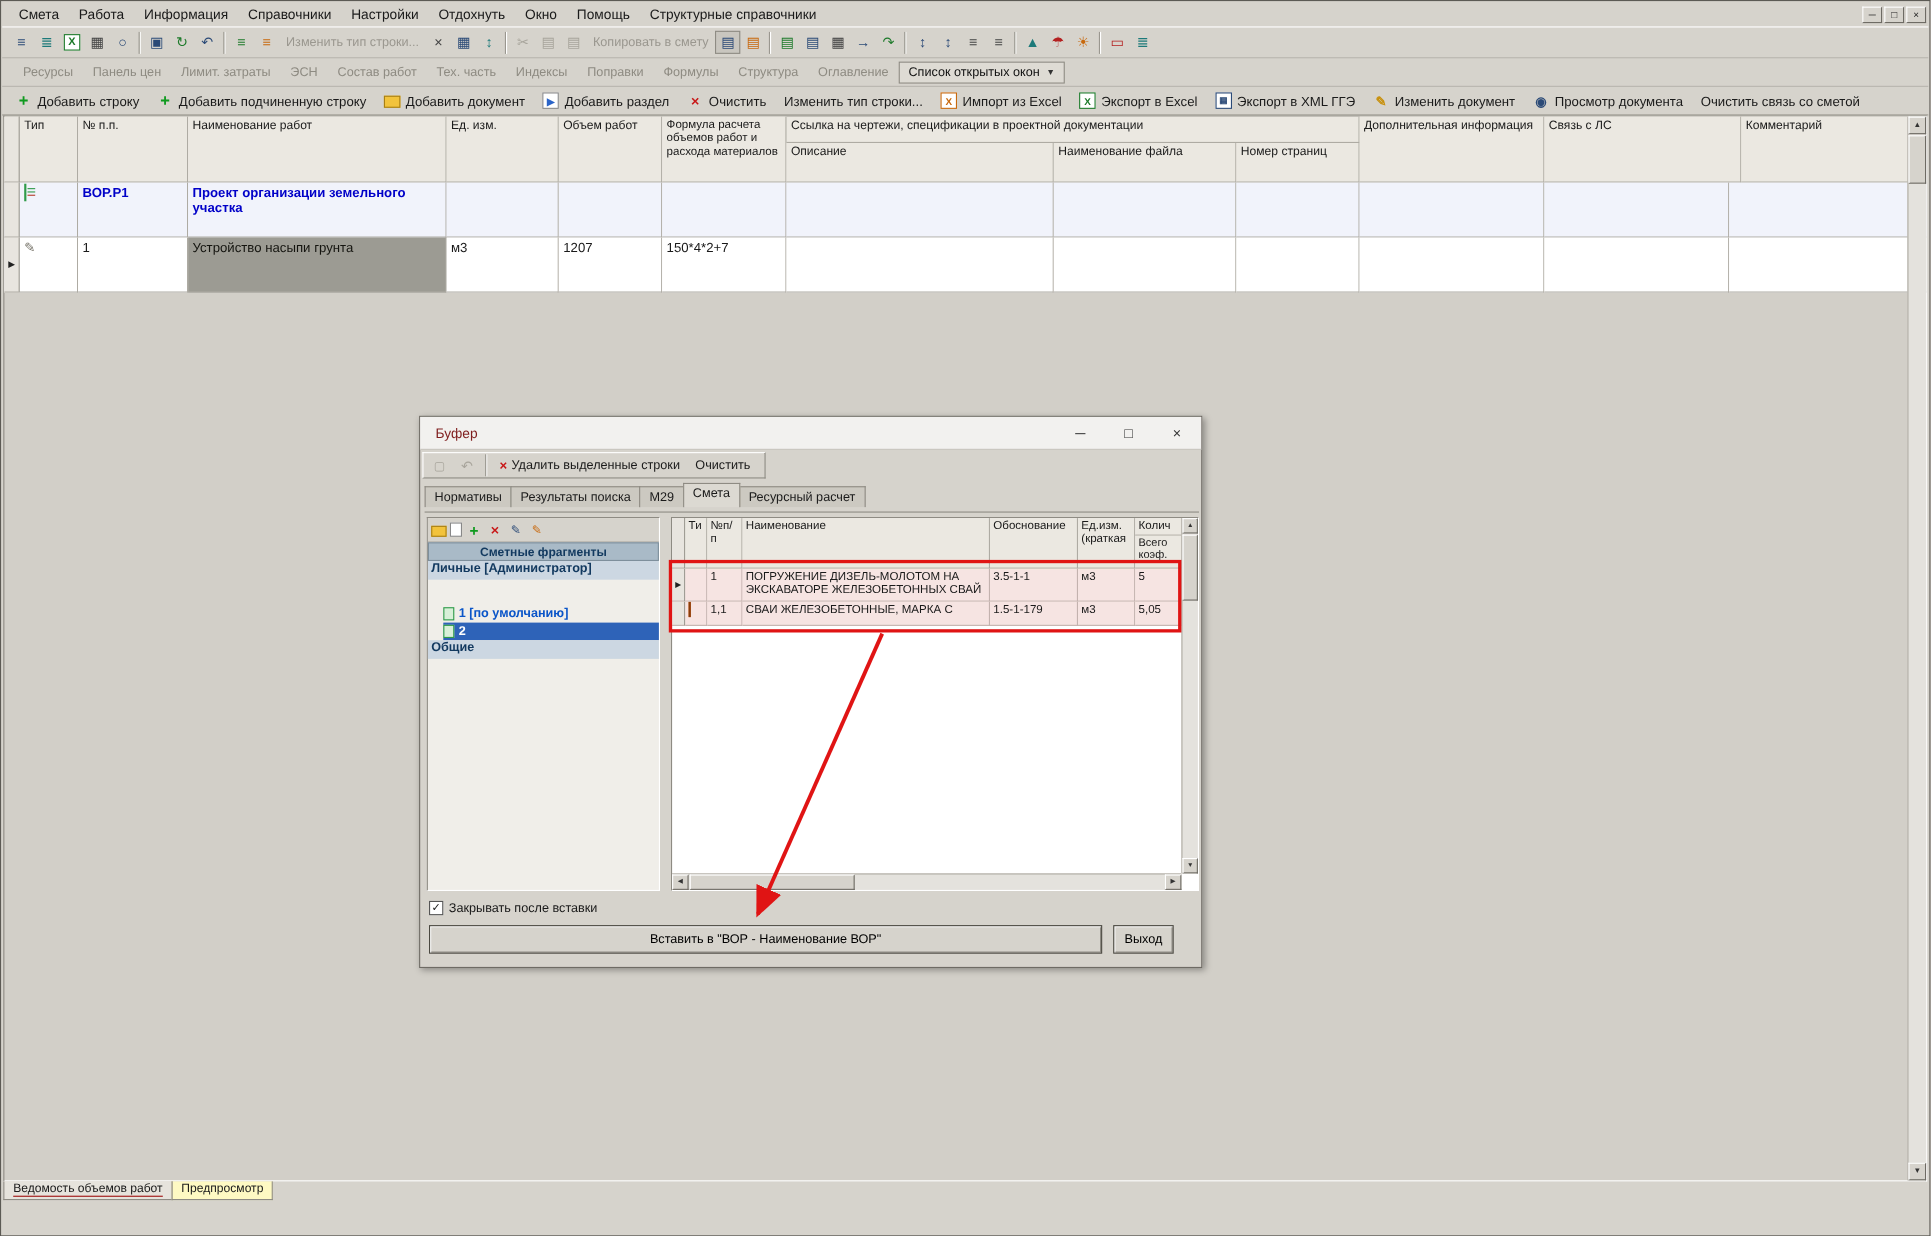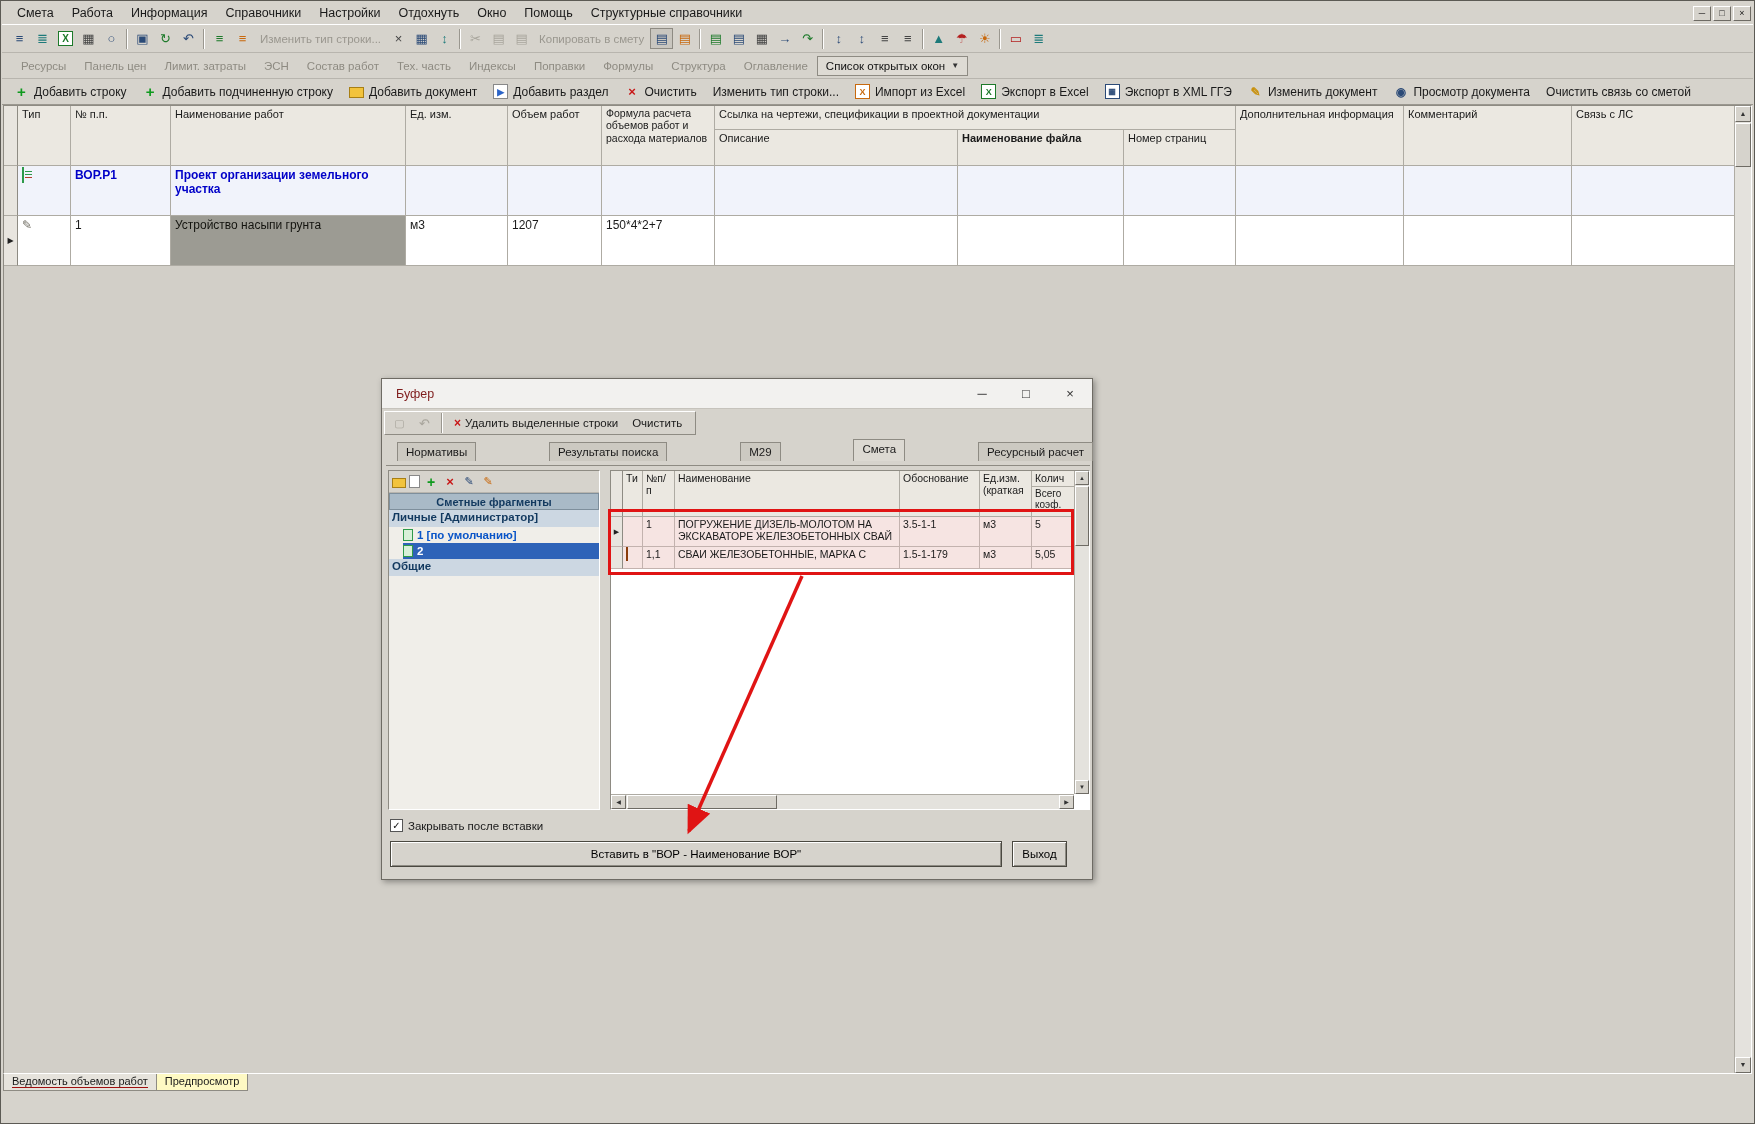--- a/index.html
+++ b/index.html
@@ -59,21 +59,21 @@
   .ic.pencil { color:#c8910e; }
   .ic.view { color:#2b4a77; }
   
   .gridarea { position:absolute; left:2px; top:104px; right:2px; bottom:49px;
     background:#d2cfc8; border:1px solid; border-color:#8e8b83 #fff #fff #8e8b83; }
   .vrow { display:flex; }
   .vc { border-right:1px solid #aeaba3; border-bottom:1px solid #aeaba3;
     padding:2px 4px; overflow:hidden; }
   .c-mark{width:14px; padding:0;} .c-type{width:53px;} .c-num{width:100px;}
   .c-name{width:235px;} .c-unit{width:102px;} .c-vol{width:94px;} .c-form{width:113px;}
-  .c-desc{width:243px;} .c-file{width:166px;font-weight:bold;} .c-pages{width:112px;}
+  .c-desc{width:243px;} .c-file{width:166px;} .c-pages{width:112px;}
   .c-extra{width:168px;} .c-comm{width:168px;} .c-ls{flex:1;}
   .vt-head { display:flex; height:60px; background:#ebe8e1; font-size:11px; }
   .vt-head .vc { background:#ebe8e1; }
   .hsmall { font-size:10.5px; line-height:1.18; padding-top:1px; }
   .hgroup { width:521px; display:flex; flex-direction:column; }
   .hg-title { height:24px; border-right:1px solid #aeaba3; border-bottom:1px solid #aeaba3;
     padding:2px 4px; font-size:11px; }
   .hg-sub { display:flex; height:36px; }
   .hg-sub .vc { height:36px; }
   .vt-row1 { height:50px; background:#f1f3fb; }
@@ -122,21 +122,21 @@
     display:flex; align-items:center; }
   .dtitle .ttext { margin-left:14px; font-size:12.5px; color:#7f1d1d; flex:1; }
   .dwbtn { width:44px; height:29px; display:flex; align-items:center; justify-content:center;
     font-size:13px; color:#333; }
   .dtoolbar { height:28px; display:flex; align-items:center; padding:2px; }
   .dtb-strip { width:312px; height:24px; display:flex; align-items:center; gap:2px;
     border:1px solid; border-color:#fff #8e8b83 #8e8b83 #fff; padding:0 3px; }
   .txtbtn { display:flex; align-items:center; gap:4px; font-size:11.5px; padding:2px 6px;
     white-space:nowrap; }
   .txtbtn .rx { color:#c81616; font-weight:bold; font-size:12px; }
-  .dtabs { display:flex; align-items:flex-end; padding-left:15px; height:24px;justify-content:space-between; }
+  .dtabs { display:flex; align-items:flex-end; padding-left:4px; height:24px; }
   .dtab { font-size:11.5px; padding:3px 8px 2px; background:#ccc9c1; border:1px solid #8e8b83;
     border-bottom:none; margin-right:-1px; height:19px; }
   .dtab.active { background:#dcd9d2; height:22px; position:relative; z-index:2; }
   .dcontent { position:absolute; left:4px; top:86px; width:704px; height:348px;
     border-top:1px solid #8e8b83; background:#d6d3cc; }
   
   .treepanel { position:absolute; left:2px; top:4px; width:212px; height:340px;
     border:1px solid; border-color:#8e8b83 #fff #fff #8e8b83; background:#f0eee9; }
   .treetb { height:22px; display:flex; align-items:center; gap:3px; padding:0 3px;
     background:#d6d3cc; border-bottom:1px solid #b8b5ae; }
@@ -148,21 +148,21 @@
   .tic.del { color:#c81616; font-weight:bold; font-size:13px; }
   .tic.edit { color:#2b4a77; }
   .tic.brush { color:#c8690e; }
   .treehead { height:17px; background:#a9bac7; color:#12395f; font-weight:bold;
     text-align:center; font-size:11px; line-height:16px; border:1px solid #7e8f9c; }
   .tgroup { height:17px; background:#ccd7e2; color:#12395f; font-weight:bold;
     font-size:11.5px; padding:1px 3px; }
   .titem { height:16px; display:flex; align-items:center; gap:4px; margin-left:14px;
     font-size:11.5px; font-weight:bold; }
   .titem .nodeic { width:10px; height:12px; background:#d8f0d8; border:1px solid #2f9a4a; }
-  .titem.default { color:#0a55c8; }
+  .titem.default { color:#0a55c8;margin-top:23px; }
   .titem.selected { background:#2e63b8; color:#fff; padding-right:4px; }
   
   .bgrid { position:absolute; left:224px; top:4px; width:480px; height:340px;
     border:1px solid; border-color:#8e8b83 #fff #fff #8e8b83; background:#fff; overflow:hidden; }
   .bh { display:flex; height:46px; background:#ebe8e1; font-size:10.5px; }
   .bc { border-right:1px solid #aeaba3; border-bottom:1px solid #aeaba3; padding:1px 3px; overflow:hidden; }
   .b-mark{width:12px;padding:0;} .b-type{width:20px;} .b-num{width:32px;}
   .b-name{width:225px;} .b-basis{width:80px;} .b-unit{width:52px;} .b-qty{width:43px;}
   .bh .bc { background:#ebe8e1; }
   .qtysplit { width:43px; display:flex; flex-direction:column; }
@@ -350,22 +350,22 @@
       <div class="vc c-form hsmall">Формула расчета объемов работ и расхода материалов</div>
       <div class="hgroup">
         <div class="hg-title">Ссылка на чертежи, спецификации в проектной документации</div>
         <div class="hg-sub">
           <div class="vc c-desc">Описание</div>
           <div class="vc c-file">Наименование файла</div>
           <div class="vc c-pages">Номер страниц</div>
         </div>
       </div>
       <div class="vc c-extra">Дополнительная информация</div>
+      <div class="vc c-ls">Связь с ЛС</div>
       <div class="vc c-comm">Комментарий</div>
-      <div class="vc c-ls">Связь с ЛС</div>
     </div>
 
     <div class="vrow vt-row1">
       <div class="vc c-mark markcell"></div>
       <div class="vc c-type"><span class="doc-ic"></span></div>
       <div class="vc c-num bluecell">ВОР.Р1</div>
       <div class="vc c-name bluecell">Проект организации земельного участка</div>
       <div class="vc c-unit"></div>
       <div class="vc c-vol"></div>
       <div class="vc c-form"></div>

